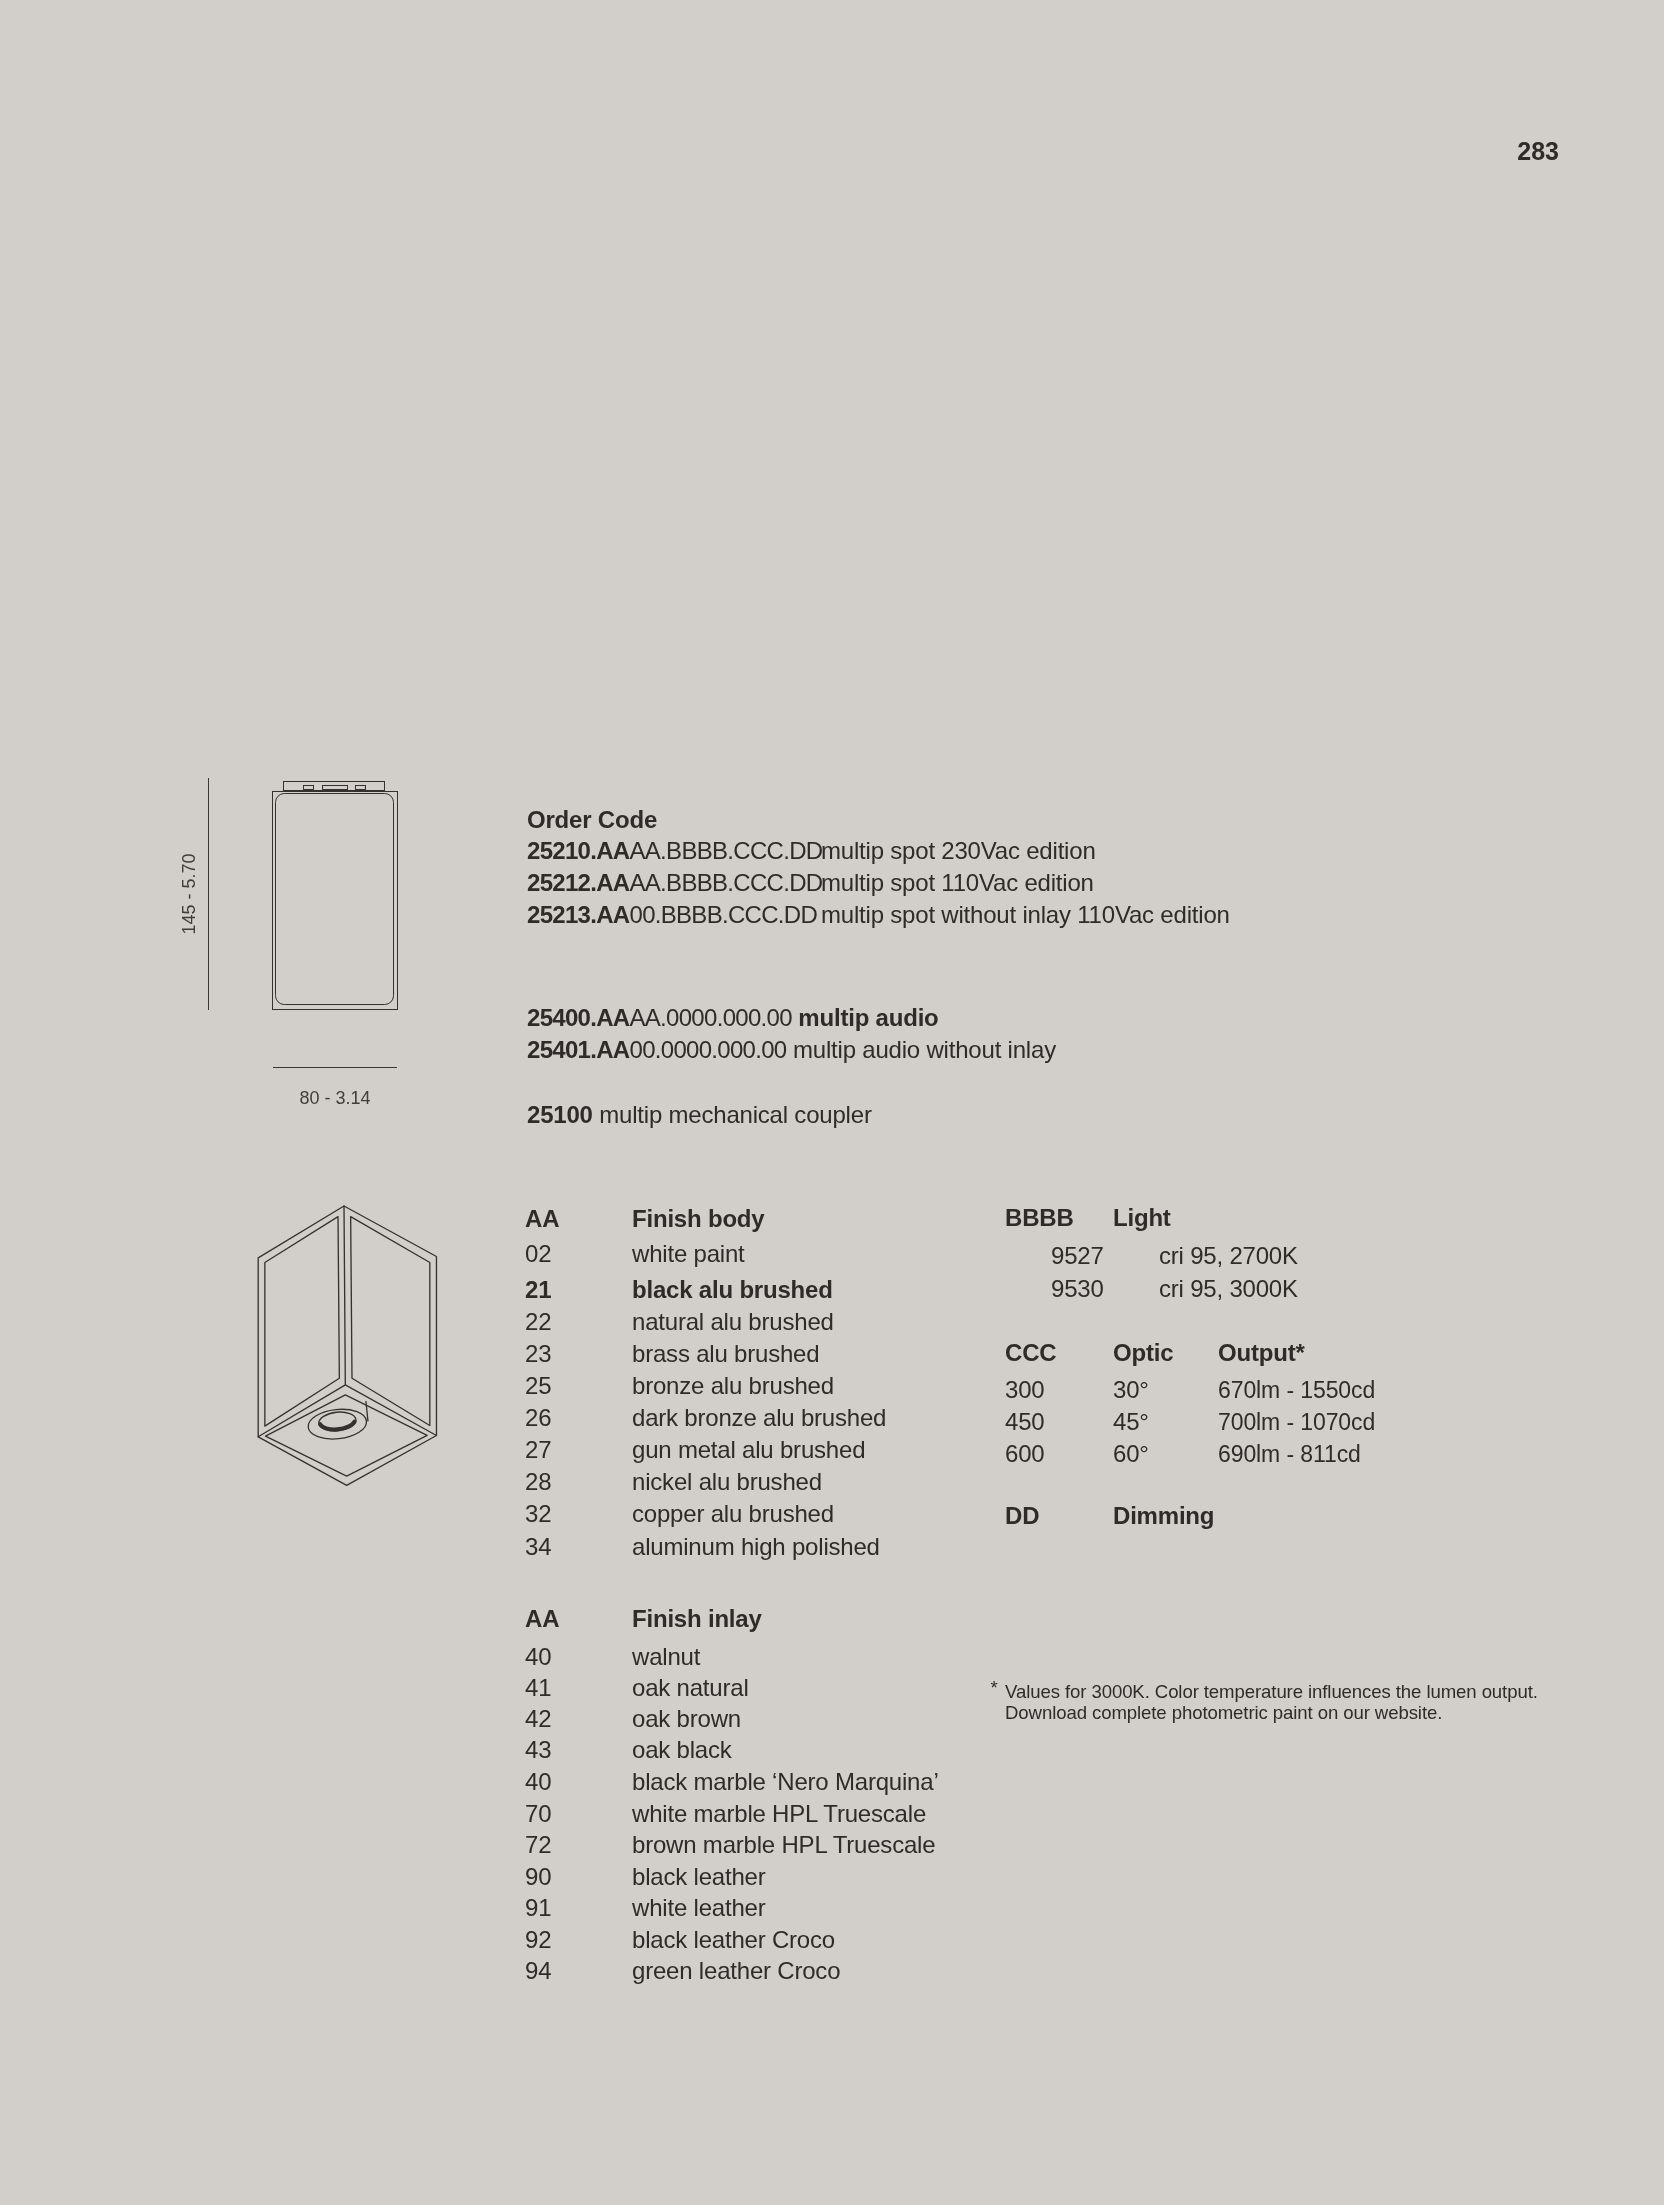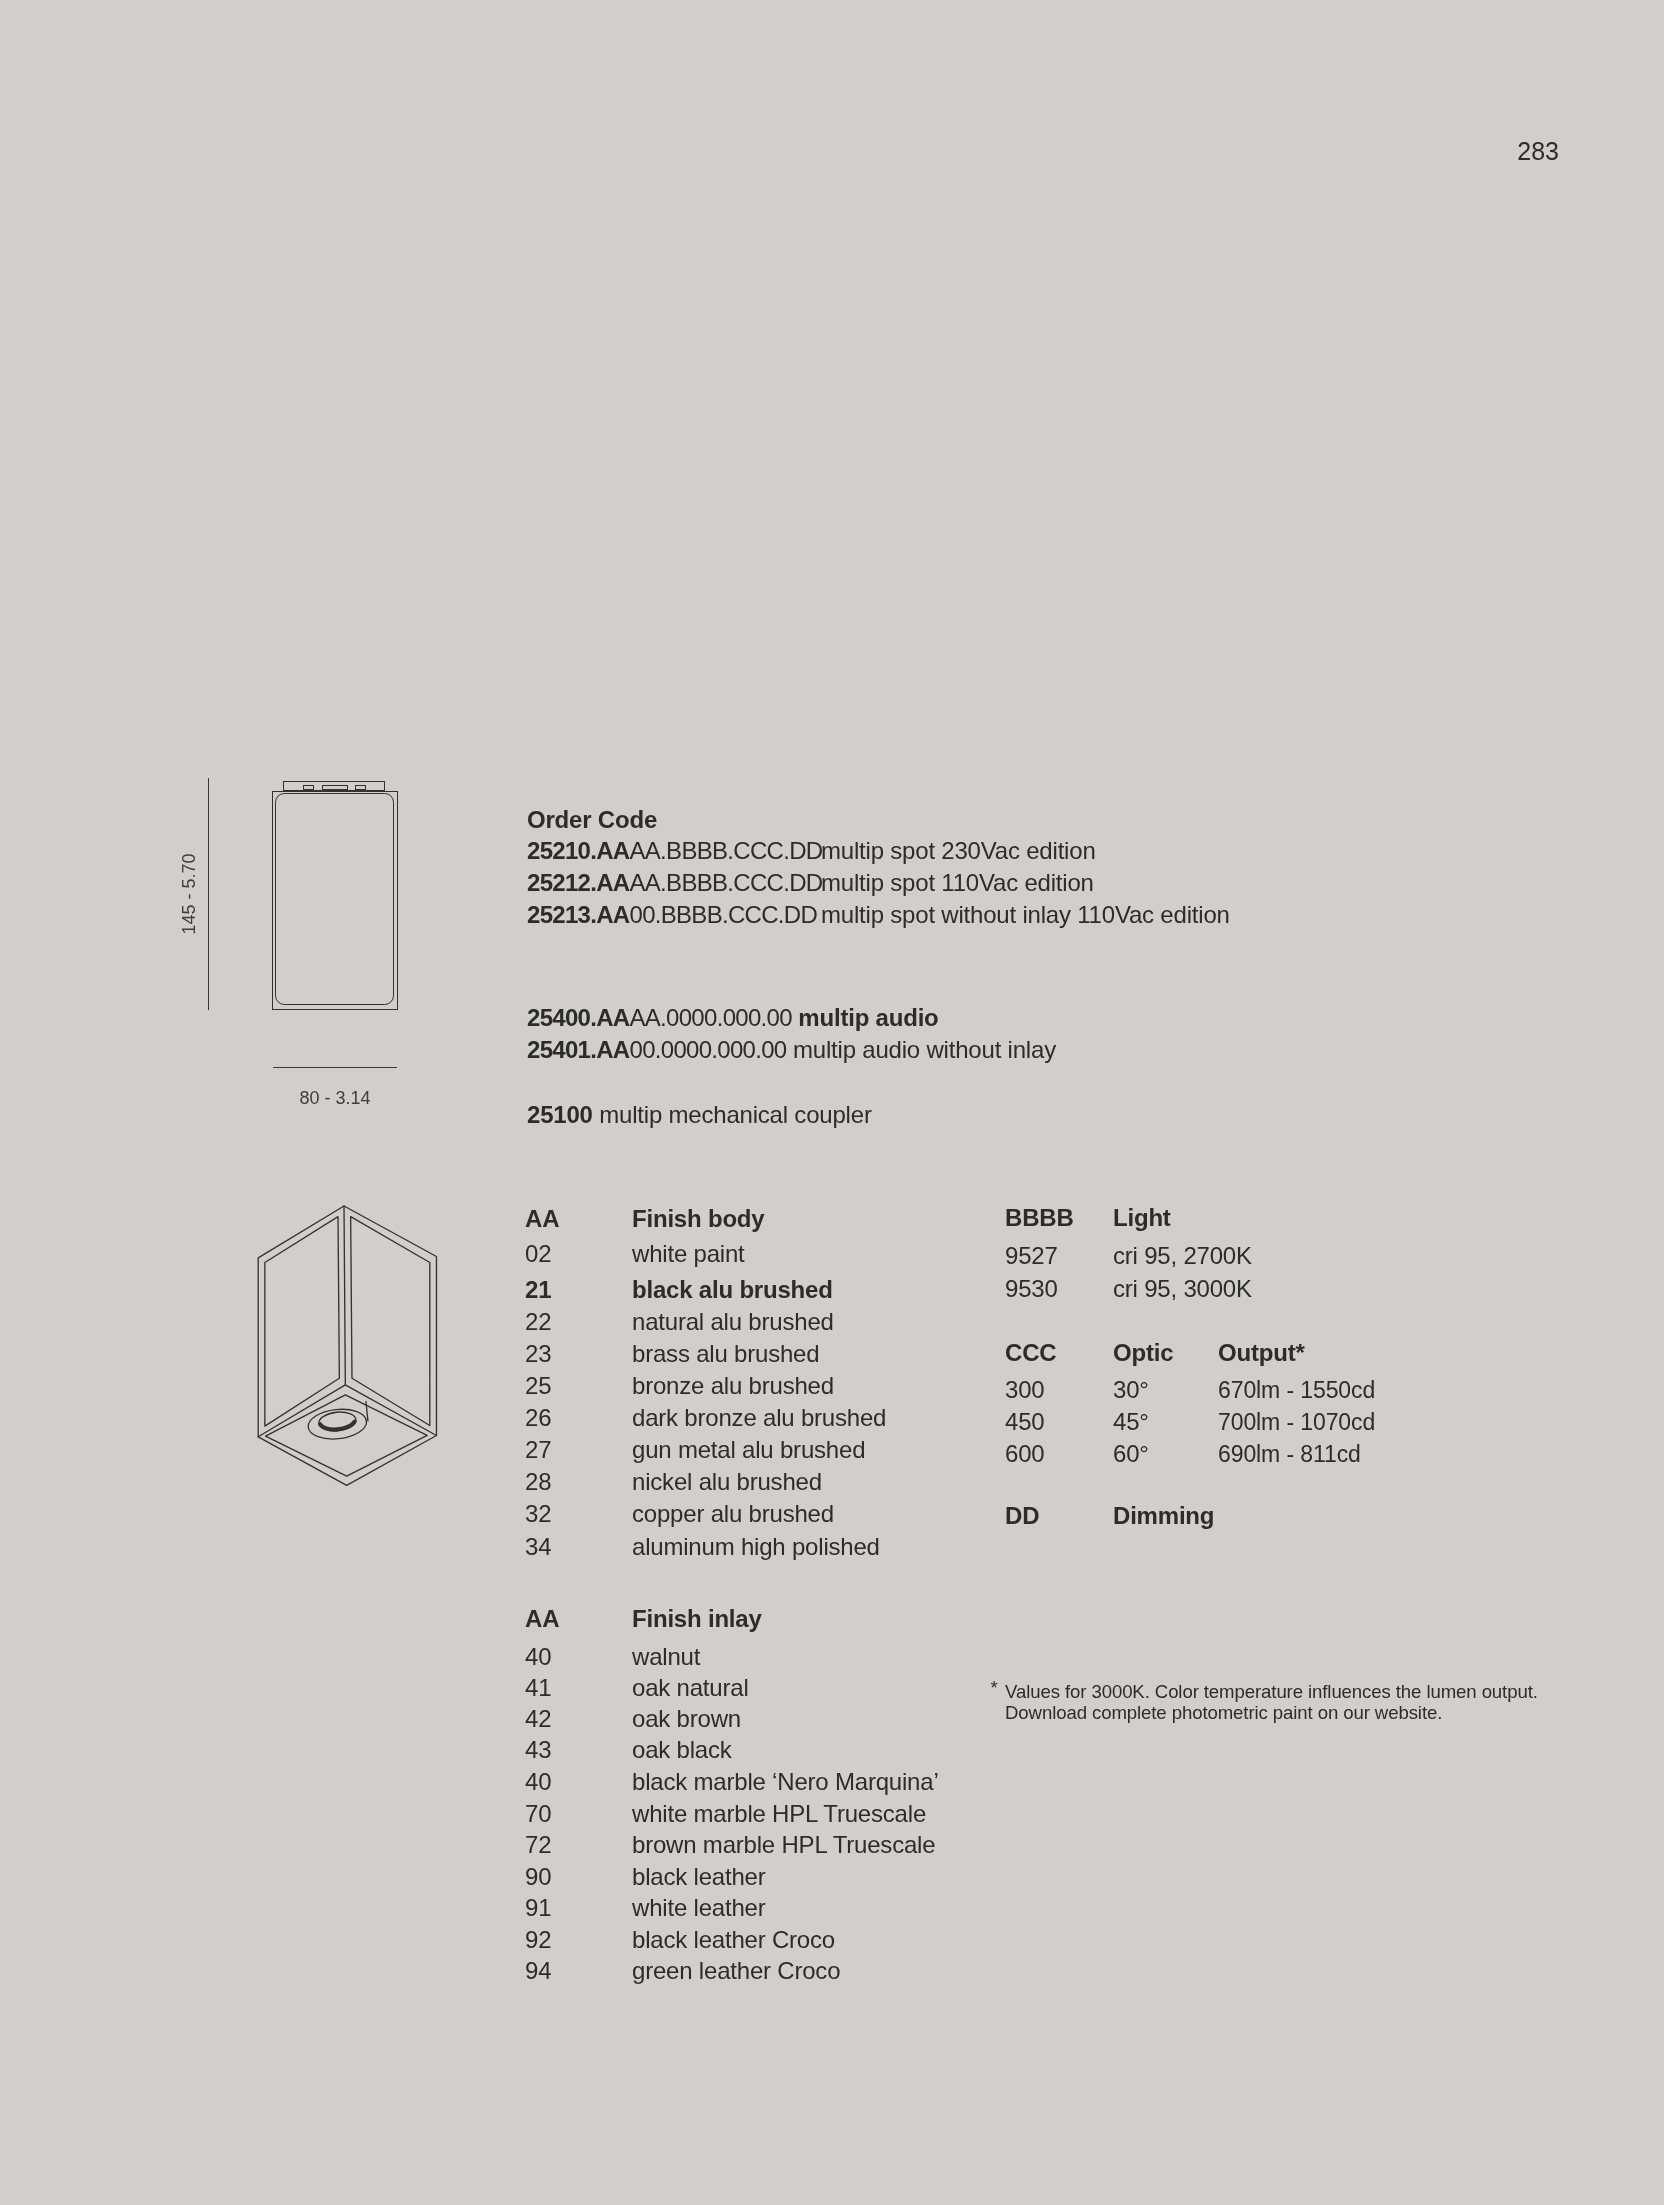--- a/index.html
+++ b/index.html
@@ -17,29 +17,29 @@
   
   .oline{height:32px;line-height:32px;white-space:nowrap;}
   .code{display:inline-block;width:294px;letter-spacing:-0.7px;white-space:nowrap;}
   .codei{letter-spacing:-0.7px;white-space:nowrap;}
   .title-line{line-height:24px;font-weight:700;}
   .single-line{line-height:24px;white-space:nowrap;}
   
   .thead{line-height:24px;font-weight:700;white-space:nowrap;}
   .row{line-height:31px;height:31px;white-space:nowrap;}
   .h48 .row{line-height:32px;height:32px;}
-  .h49 .row{line-height:33px;height:33px;}
+  .h49 .row{line-height:33px;height:33px;margin-left:46px;}
   .c1{display:inline-block;width:107px;}
   .rc1{display:inline-block;width:108px;}
   .rc2{display:inline-block;width:105px;}
   .g6{margin-top:4px;font-weight:bold;} .g10{margin-top:1px;} .g15-rows{margin-top:10px;}
   .sm{font-size:23px;letter-spacing:-0.1px;}
   .fn{font-size:18.6px;line-height:21px;letter-spacing:-0.1px;white-space:nowrap;}
   .fn-star{position:absolute;left:-14.6px;top:-4px;}
-  .pagenum{font-size:25px;font-weight:400;letter-spacing:0;}
+  .pagenum{font-size:25px;font-weight:700;letter-spacing:0;}
   svg{display:block;}
 </style>
 </head>
 <body>
 
 <div class="page">
 
   <div class="abs pagenum" style="top:137px;right:105px;">283</div>
 
   <div>

